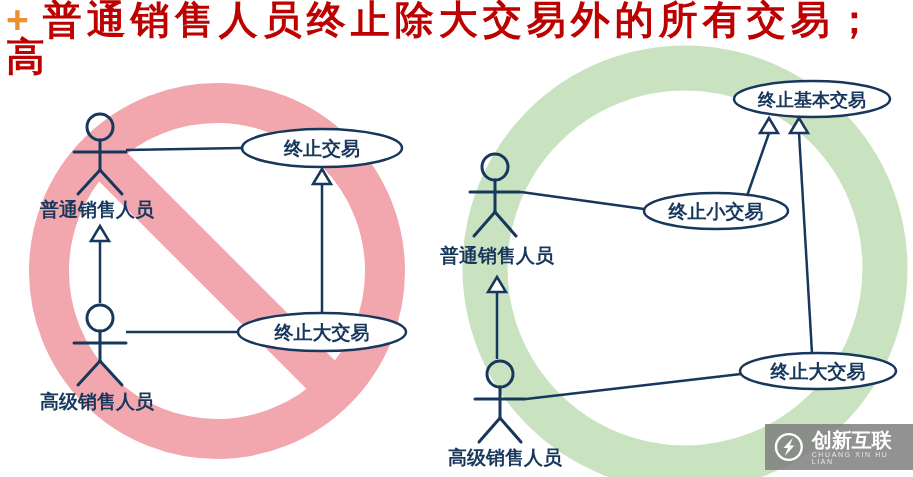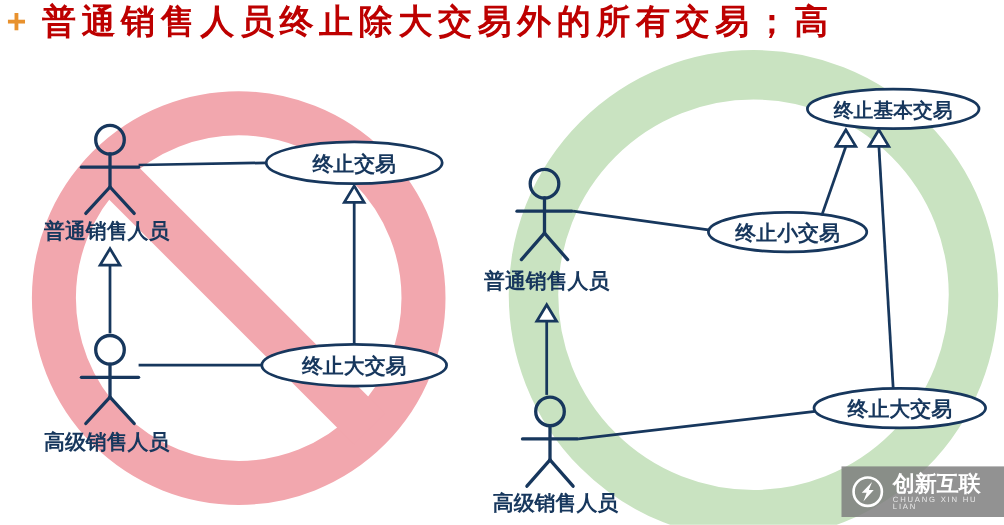--- a/index.html
+++ b/index.html
@@ -3,21 +3,21 @@
 <meta charset="utf-8">
 <style>
   html,body{margin:0;padding:0;}
   body{
     width:913px;height:477px;position:relative;overflow:hidden;
     background:#ffffff;
     font-family:"Liberation Sans",sans-serif;
   }
   .title{
     position:absolute;top:1px;left:6px;width:902px;
-    color:#BD0000;font-weight:bold;font-size:31px;line-height:37px;
+    color:#BD0000;font-weight:bold;font-size:39px;line-height:37px;
     letter-spacing:5px;
   }
   .title .bullet{color:#E8912D;letter-spacing:0;margin-right:14px;}
   svg.canvas{position:absolute;left:0;top:0;}
   svg text{
     font-family:"Liberation Sans",sans-serif;
     font-weight:bold;fill:#17375D;text-anchor:middle;
   }
   .figure{fill:none;stroke:#17375D;stroke-width:3;stroke-linecap:round;}
   .assoc{stroke:#17375D;stroke-width:2.5;}

